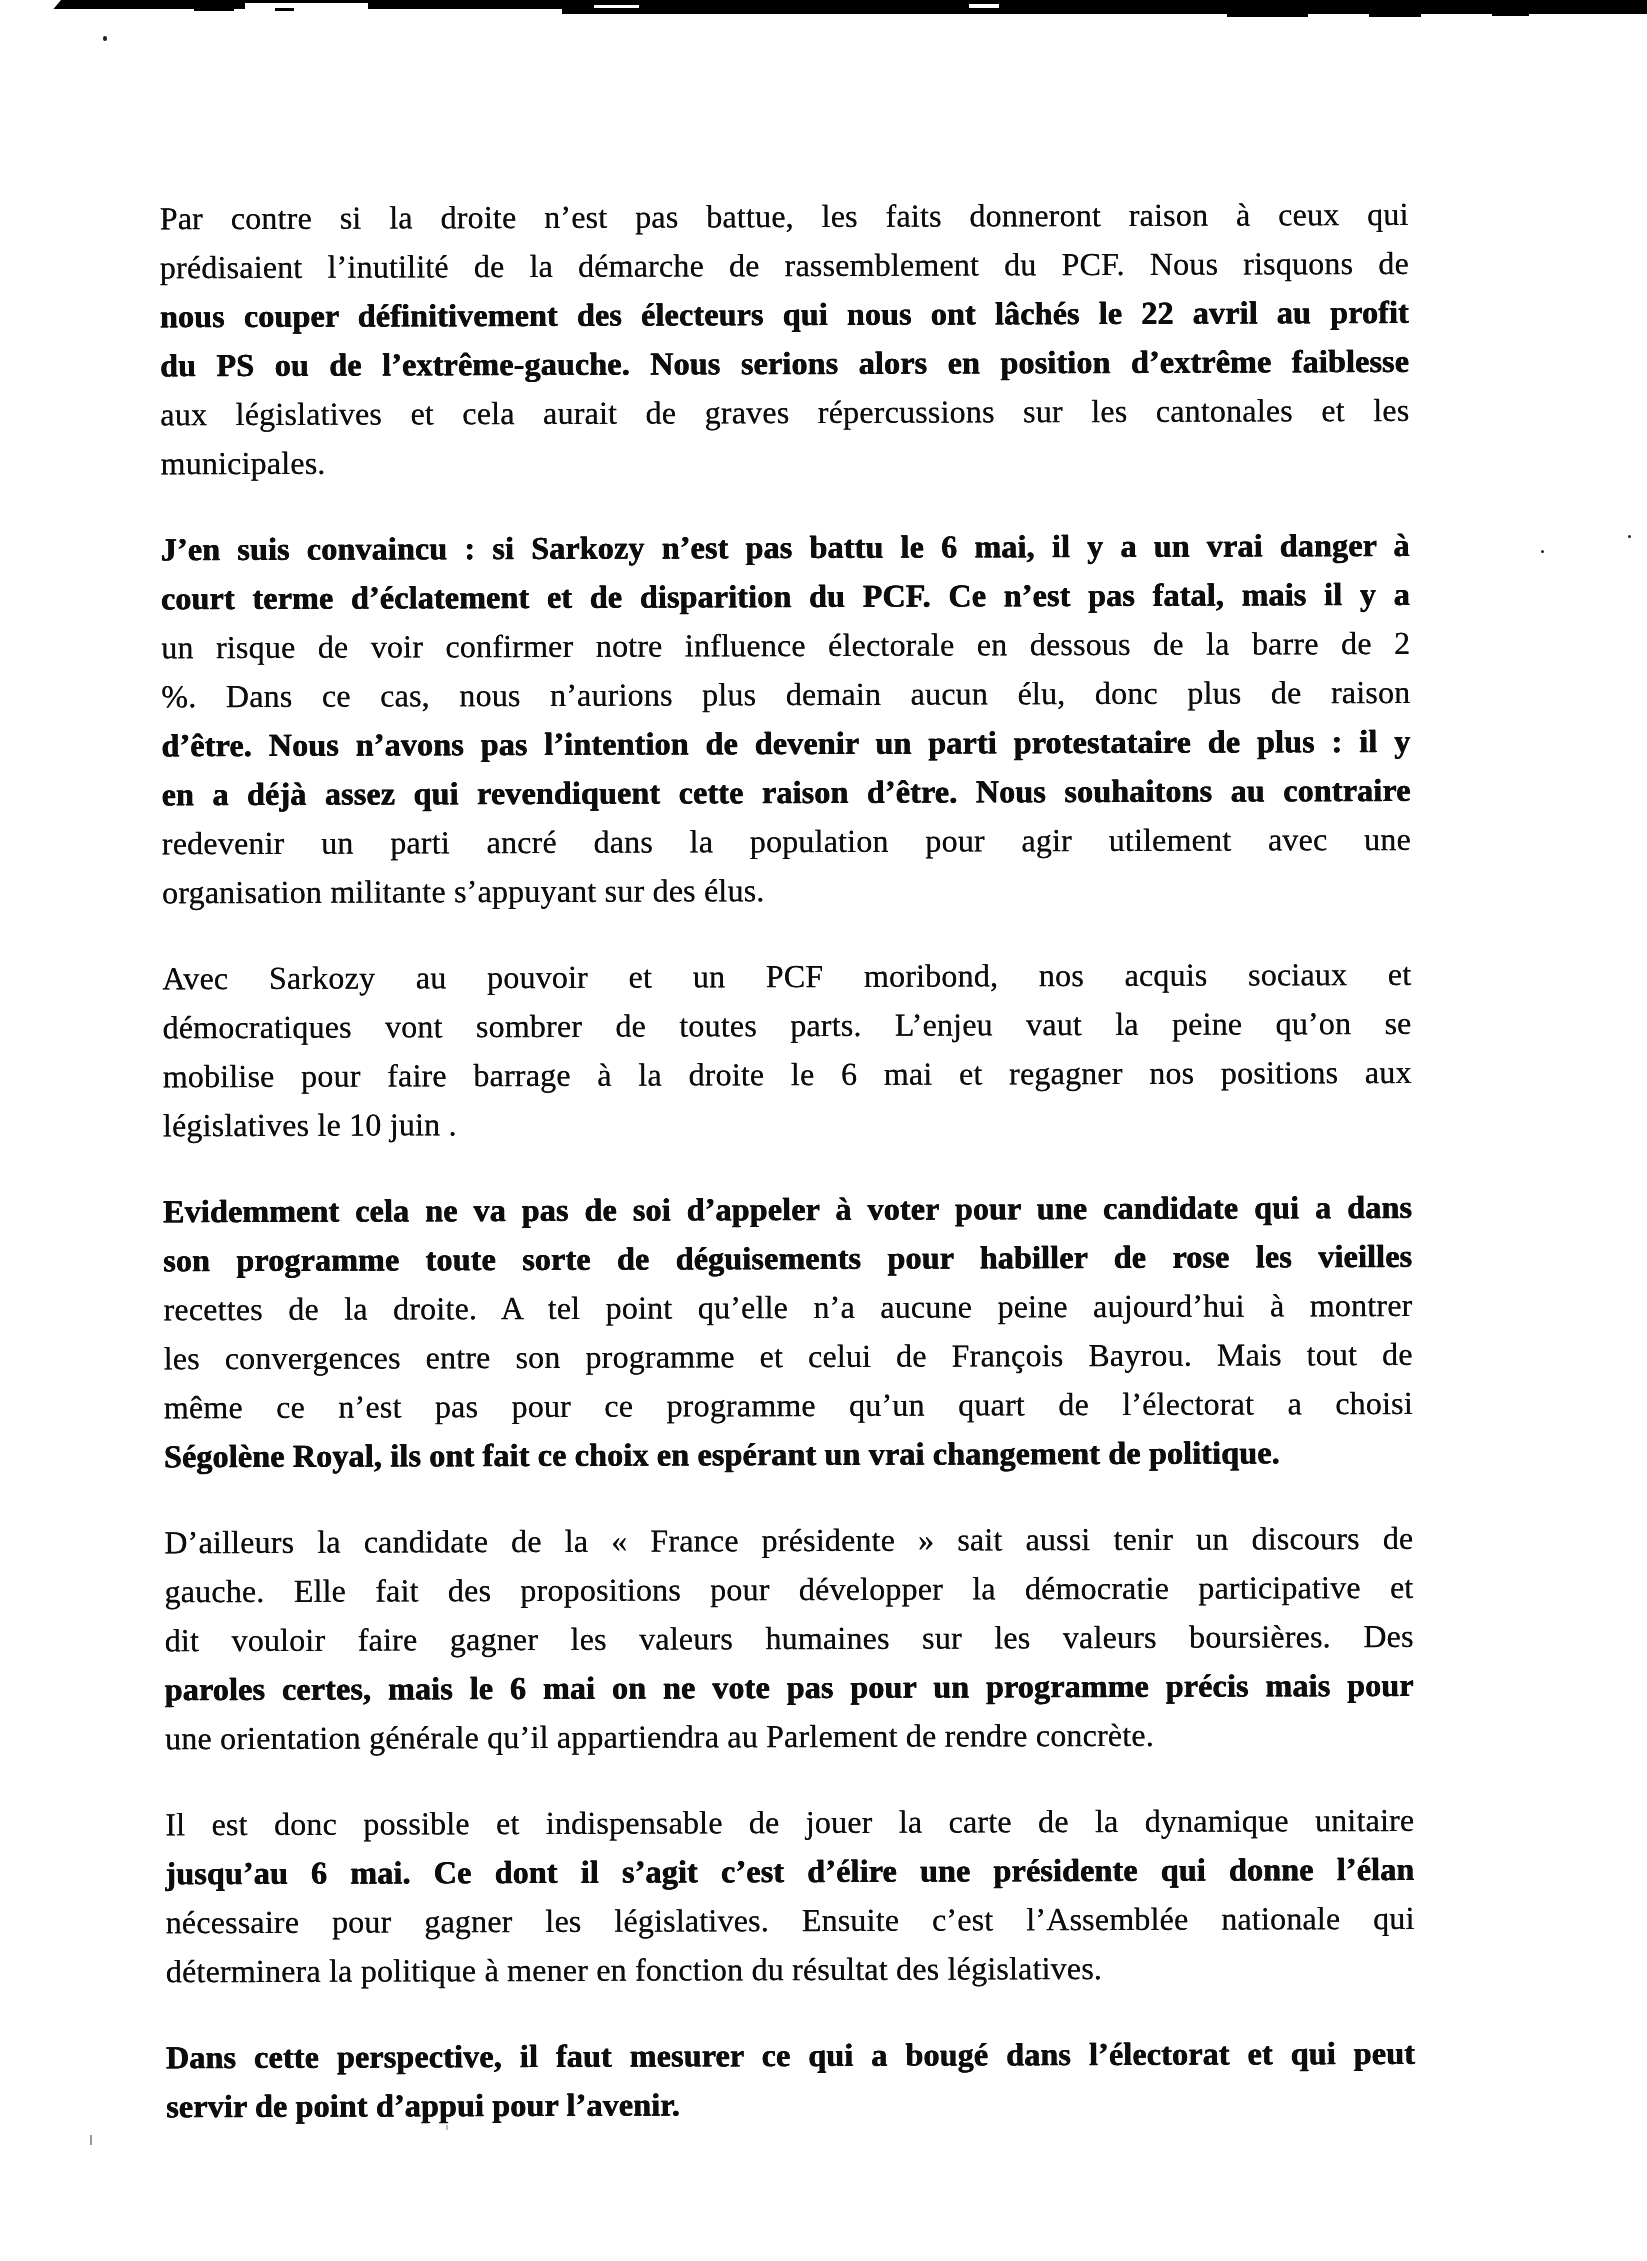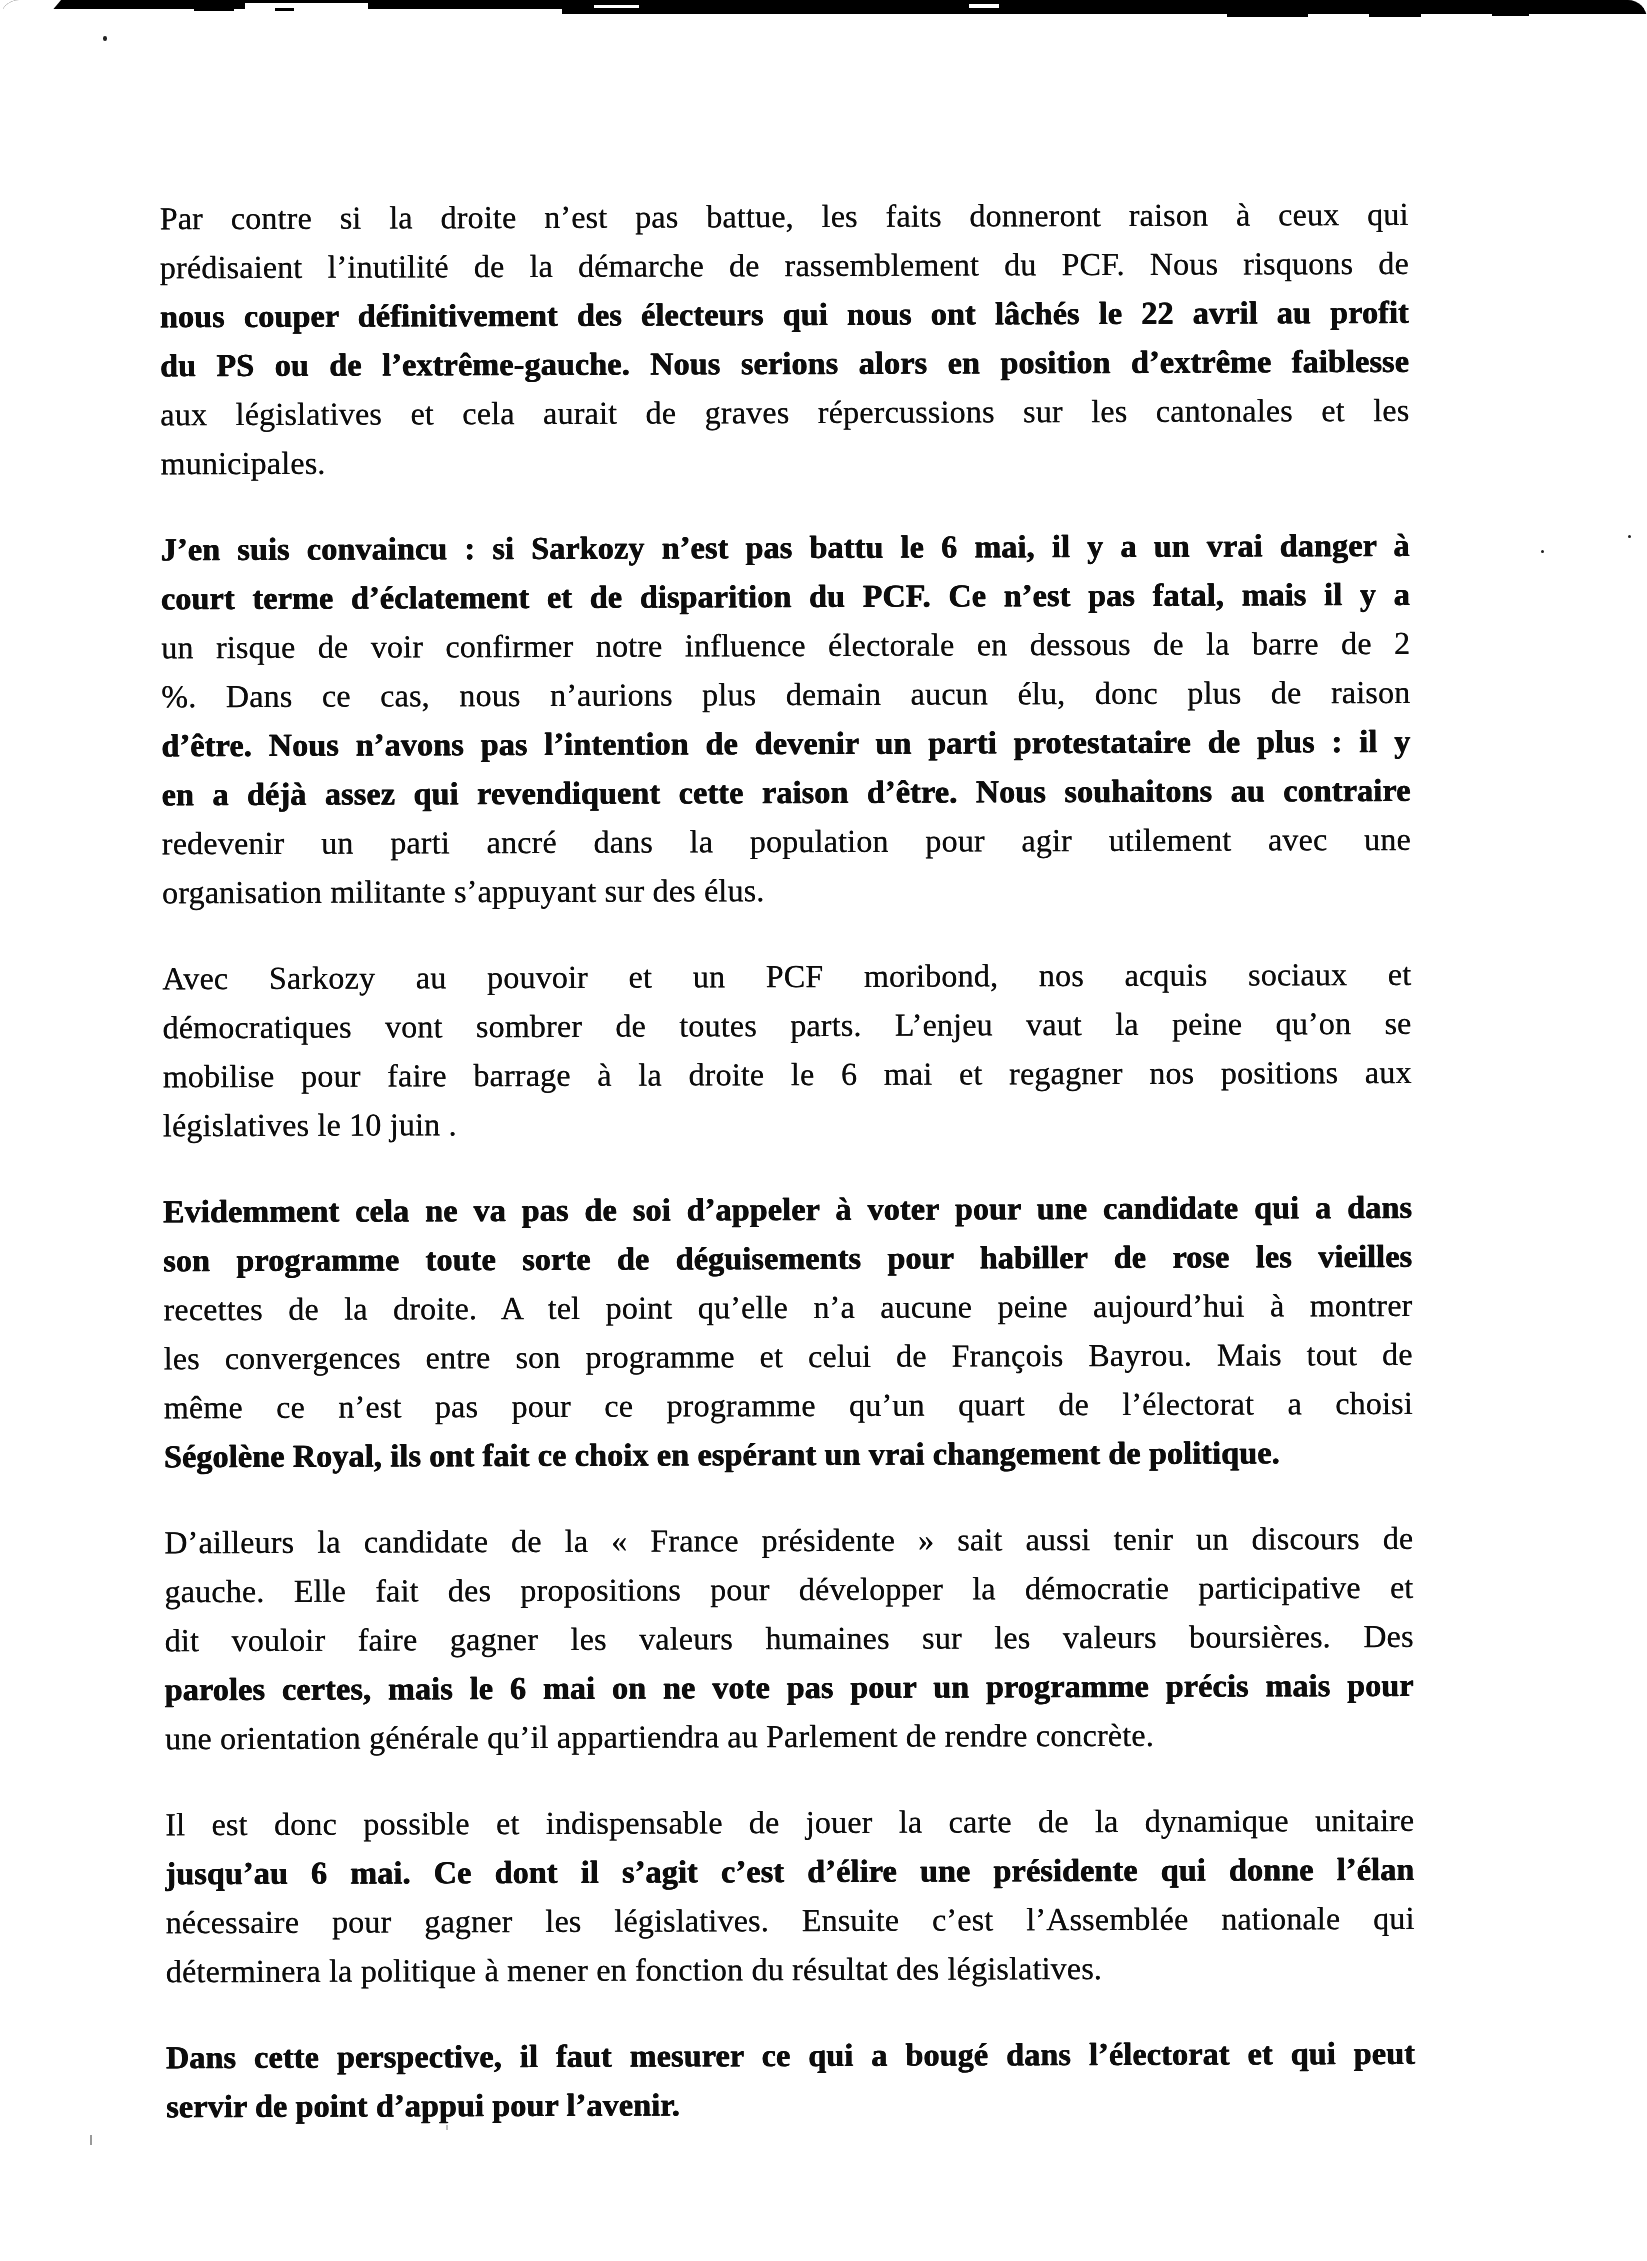--- a/index.html
+++ b/index.html
@@ -7,21 +7,20 @@
     padding: 0;
     background: #ffffff;
   }
   .page {
     position: relative;
     width: 1647px;
     height: 2261px;
     background: #ffffff;
     overflow: hidden;
     font-family: "Liberation Serif", "DejaVu Serif", serif;
-    border-radius: 19px;
   }
 
   
   .scan-band {
     position: absolute;
     top: 0; left: 0;
     width: 1647px; height: 9px;
     background: #000000;
   }
   .scan-band-right {

